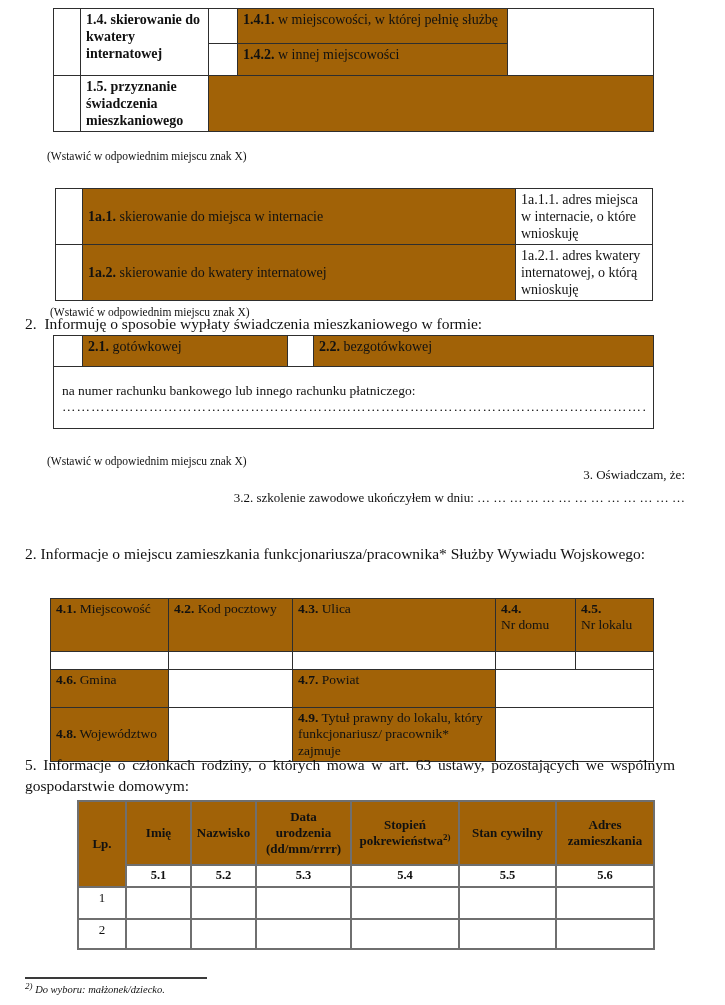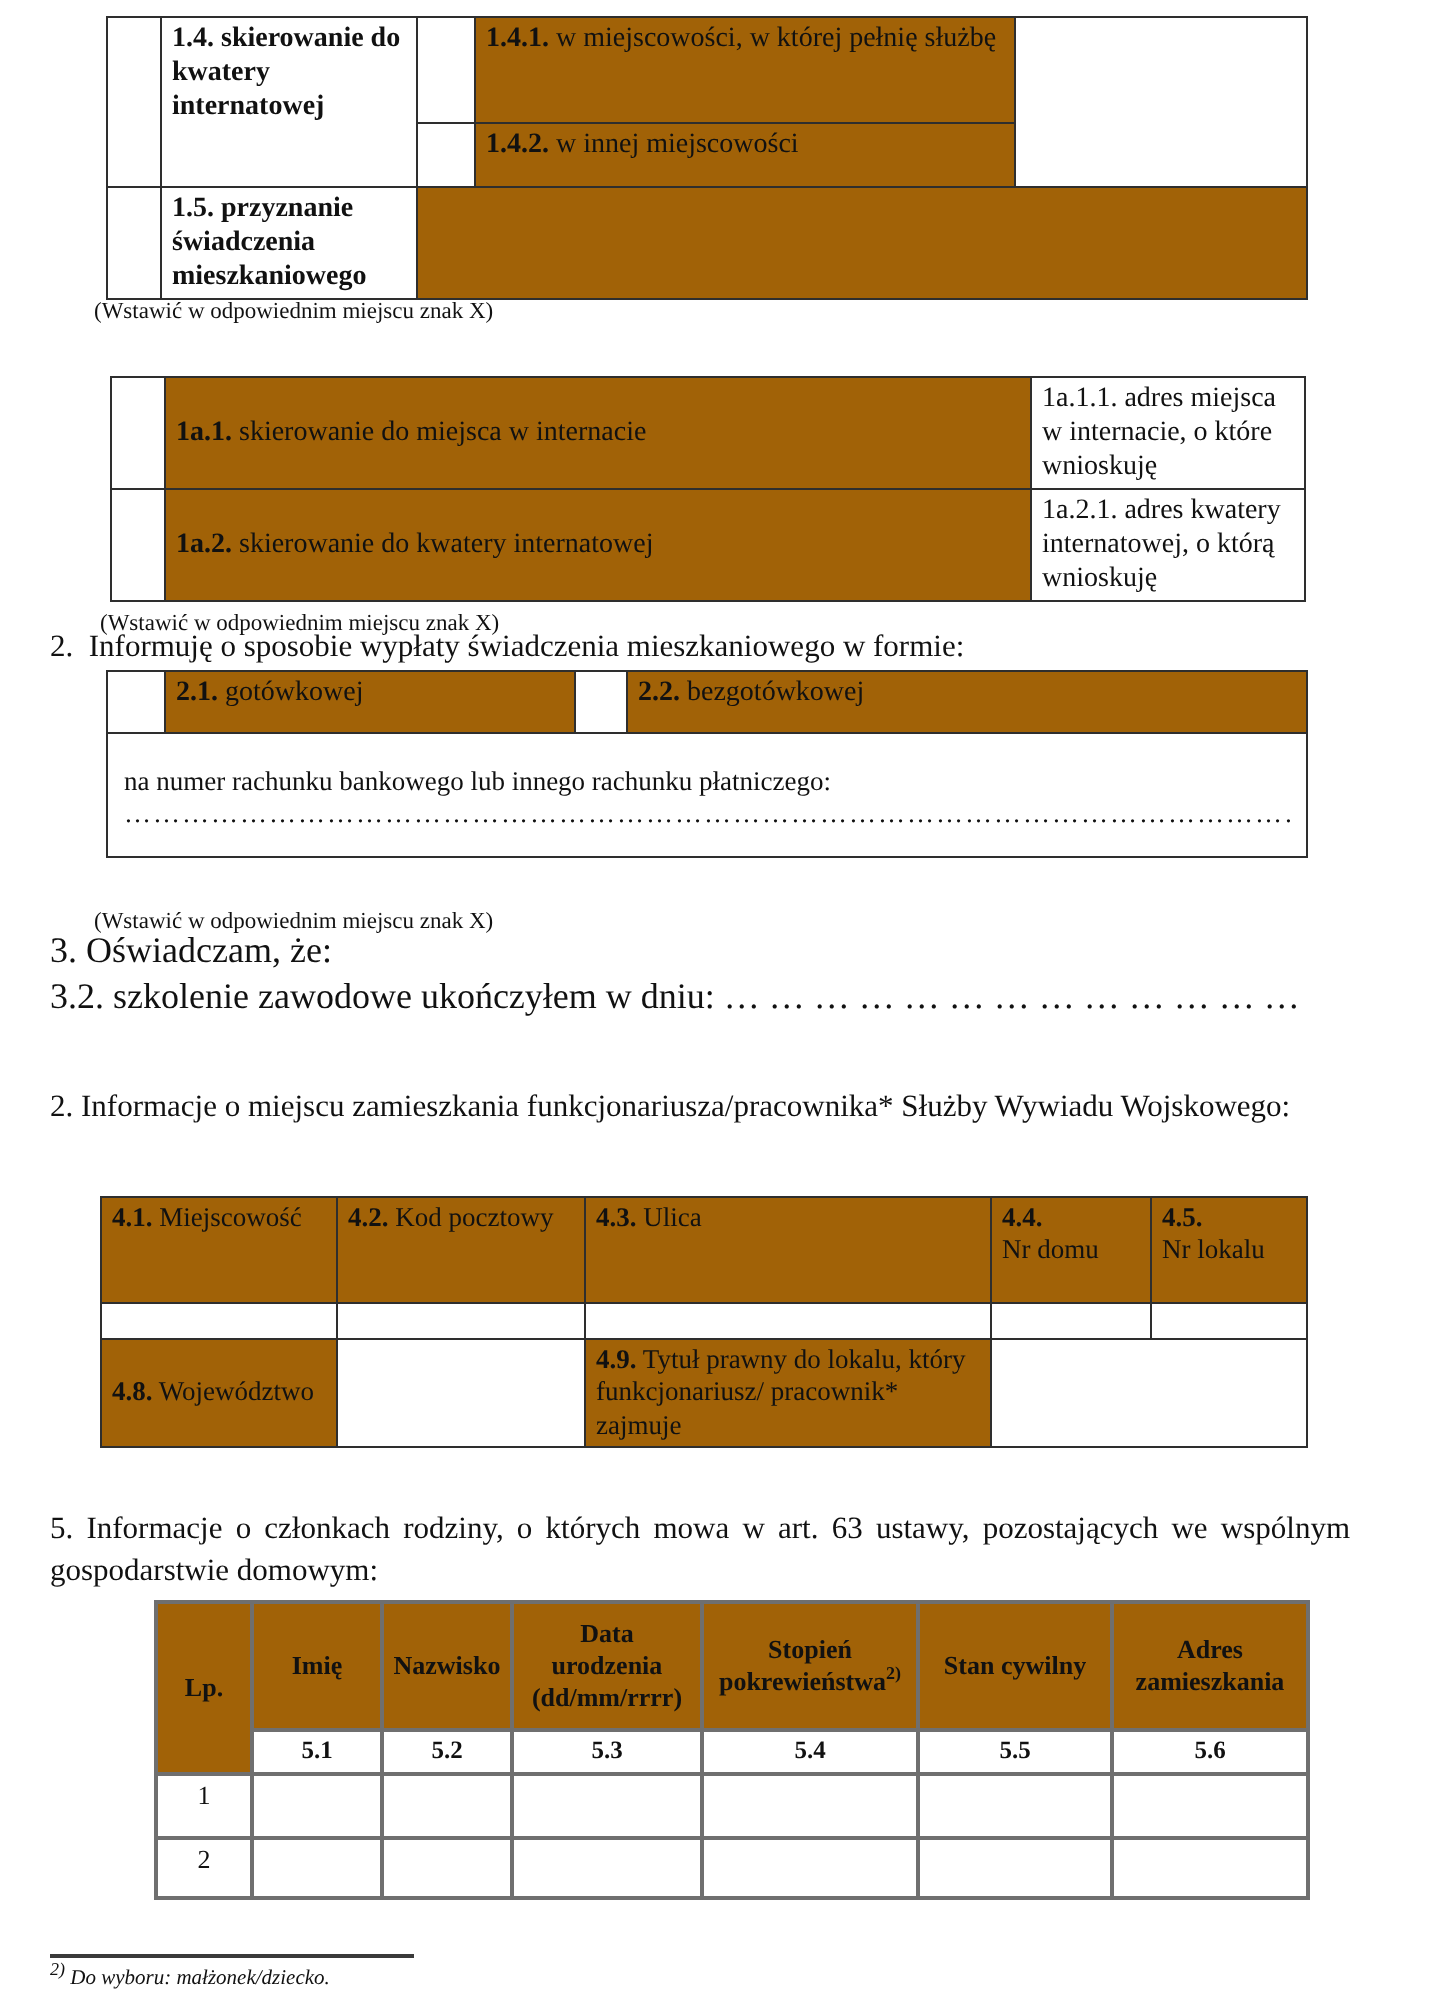--- a/index.html
+++ b/index.html
@@ -13,21 +13,21 @@
   td.cb{padding:0;}
   .gray{background:#a16207;}
   .white{background:#ffffff;}
   .b{font-weight:bold;}
   .blk{display:block;}
   .note{font-size:11.5px;color:#111;margin-top:24px;}
   .heading{font-size:15.5px;line-height:21px;white-space:pre-wrap;}
   .lbl-top{font-weight:bold;font-size:14.5px;line-height:1.25;}
   .small-right{font-size:12.5px;line-height:1.3;}
   .dotline{white-space:nowrap;overflow:hidden;letter-spacing:1px;}
-  .sec3line{font-size:18px;line-height:22.5px;white-space:nowrap;overflow:hidden;width:660px;}
+  .sec3line{font-size:13px;line-height:22.5px;white-space:nowrap;overflow:hidden;width:660px;text-align:right;}
   table.frm5{border-collapse:collapse;table-layout:fixed;}
   table.frm5 td{border:2px solid #6f6f6f;vertical-align:middle;text-align:center;padding:2px 4px;font-size:13px;line-height:1.25;overflow:hidden;}
   .fn-rule{background:#3a3a3a;height:2px;}
   .fn-text{font-size:10.5px;}
   sup{font-size:9px;line-height:0;}
   table.frm td.t4c{font-size:13.5px;}
 </style>
 </head>
 <body>
 
@@ -35,21 +35,21 @@
 
   <table class="frm abs" style="left:53px;top:8px;width:600px;">
     <colgroup>
         <col style="width:27px">
         <col style="width:128px">
         <col style="width:29px">
         <col style="width:270px">
         <col style="width:146px">
       </colgroup>
     <tbody>
-        <tr style="height:53px">
+        <tr style="height:35px">
       <td rowspan="2" class="cb white"></td>
       <td rowspan="2" class="white lbl-top"><span class="b">1.4.</span> <span>skierowanie do kwatery internatowej</span></td>
       <td class="cb white"></td>
       <td class="gray"><span class="b">1.4.1.</span> <span>w miejscowości, w której pełnię służbę</span></td>
       <td rowspan="2" class="white"></td>
     </tr>
     <tr style="height:32px">
       <td class="cb white"></td>
       <td class="gray"><span class="b">1.4.2.</span> <span>w innej miejscowości</span></td>
     </tr>
@@ -136,20 +136,26 @@
             <span class="blk">Nr lokalu</span>
           </td>
     </tr>
     <tr style="height:18px">
       <td class="white"></td>
       <td class="white"></td>
       <td class="white"></td>
       <td class="white"></td>
       <td class="white"></td>
     </tr>
+    <tr style="height:38px">
+      <td class="gray t4c"><span class="b">4.6.</span> <span>Gmina</span></td>
+      <td class="white"></td>
+      <td class="gray t4c"><span class="b">4.7.</span> <span>Powiat</span></td>
+      <td colspan="2" class="white"></td>
+    </tr>
     <tr style="height:47px">
       <td class="gray t4c" style="vertical-align:middle"><span class="b">4.8.</span> <span>Województwo</span></td>
       <td class="white"></td>
       <td class="gray t4c"><span class="b">4.9.</span> <span>Tytuł prawny do lokalu, który funkcjonariusz/ pracownik* zajmuje</span></td>
       <td colspan="2" class="white"></td>
     </tr>
   </tbody>
     </table>
 
   <div class="abs heading" style="left:25px;top:755px;width:650px;text-align:justify;line-height:20.5px;">5. Informacje o członkach rodziny, o których mowa w art. 63 ustawy, pozostających we wspólnym gospodarstwie domowym:</div>

